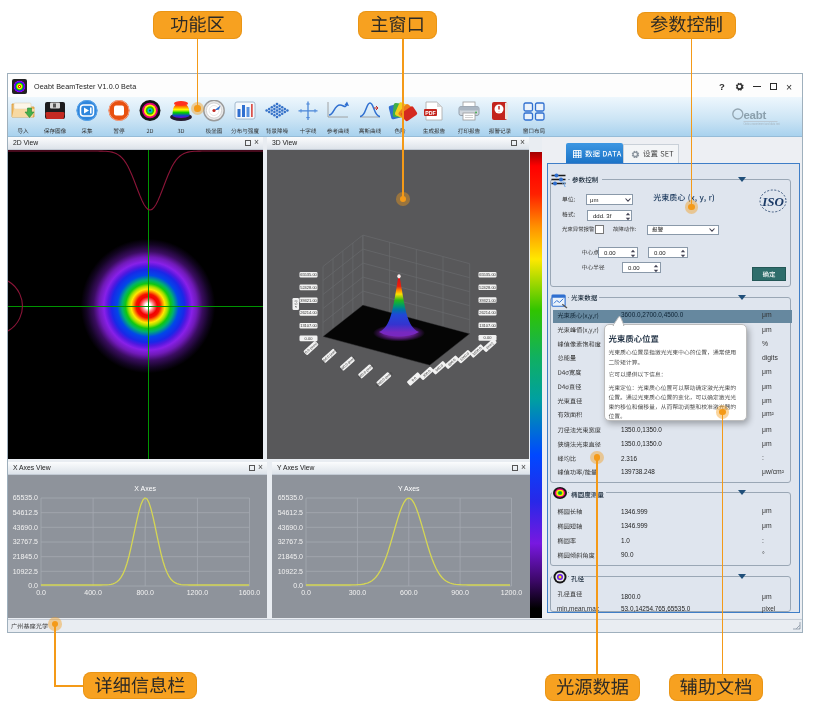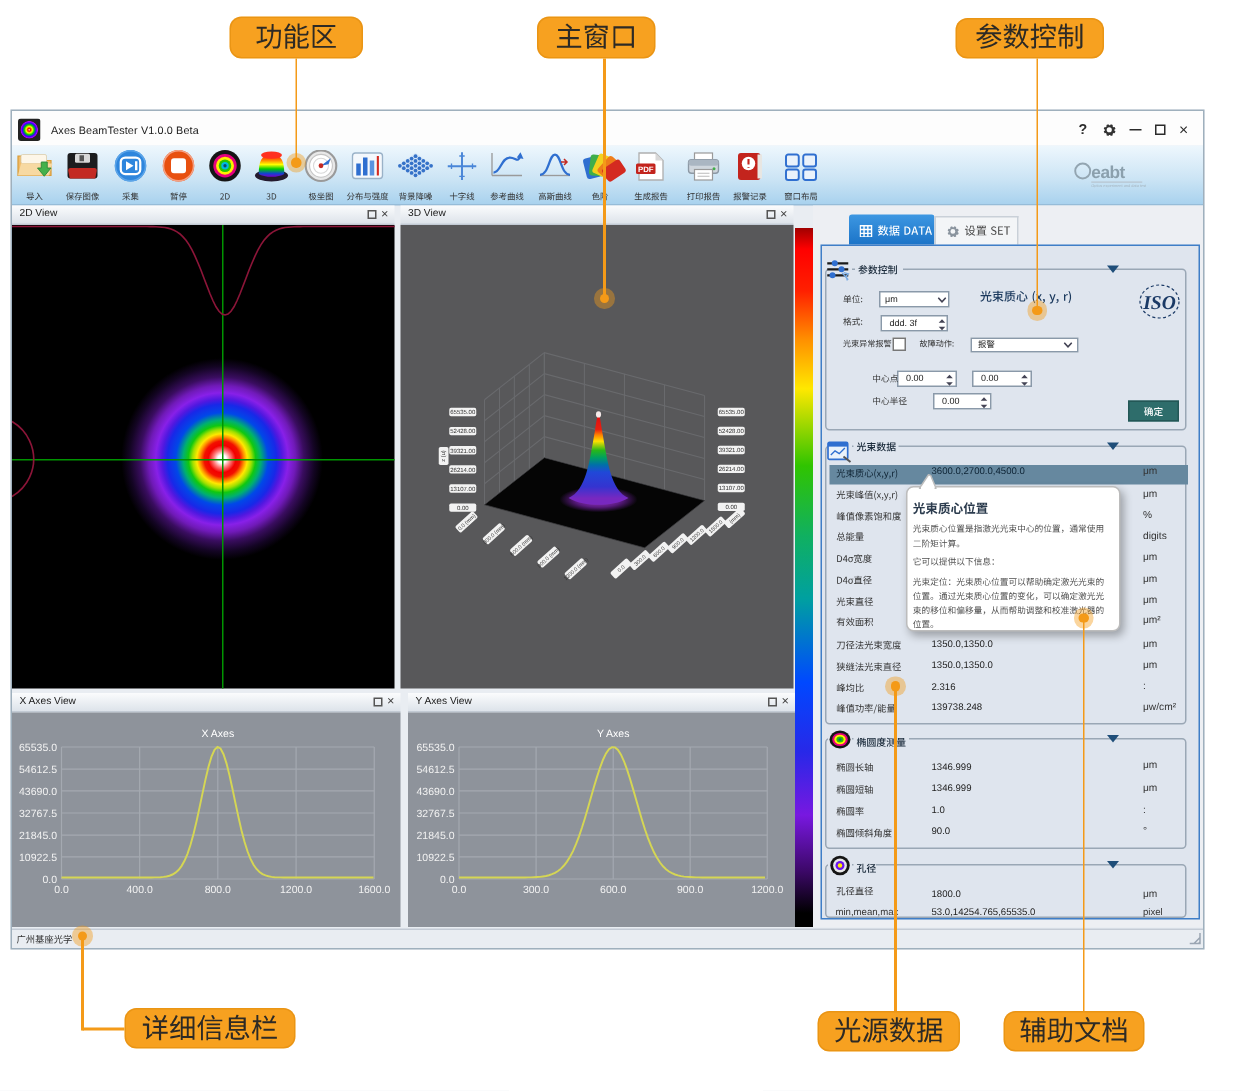--- a/index.html
+++ b/index.html
@@ -8,21 +8,21 @@
 svg{display:block}
 </style></head><body>
 <div id="page">
 
 <div class="abs" style="left:7px;top:73px;width:796px;height:560px;background:#e9edf2;border:1px solid #9fb0bd"></div>
 <div class="abs" style="left:8px;top:74px;width:794px;height:23px;background:#fdfdfd"></div>
 <svg class="abs" style="left:12px;top:79px" width="15" height="15" viewBox="0 0 15 15">
       <rect width="15" height="15" rx="2" fill="#222"></rect>
       <circle cx="7.5" cy="7.5" r="6" fill="url(#beam2d)"></circle>
     </svg>
-<div class="abs" style="left:34px;top:81.5px;font-size:7.2px;color:#1a1a1a;letter-spacing:0.1px">Axes BeamTester V1.0.0 Beta</div>
+<div class="abs" style="left:34px;top:81.5px;font-size:7.2px;color:#1a1a1a;letter-spacing:0.1px">Oeabt BeamTester V1.0.0 Beta</div>
 <div class="abs" style="left:719px;top:81px;font-size:9.5px;font-weight:bold;color:#2b2b2b">?</div>
 <svg class="abs" style="left:735px;top:82px" width="9" height="9" viewBox="0 0 11 11">
       <path fill="#333" d="M5.5 3.4A2.1 2.1 0 1 0 5.5 7.6 2.1 2.1 0 0 0 5.5 3.4Zm4.2 2.9.9.5-.7 1.6-1-.2a3.8 3.8 0 0 1-.7.7l.2 1-1.6.7-.5-.9a4 4 0 0 1-1 0l-.5.9-1.6-.7.2-1a3.8 3.8 0 0 1-.7-.7l-1 .2-.7-1.6.9-.5a4 4 0 0 1 0-1l-.9-.5.7-1.6 1 .2a3.8 3.8 0 0 1 .7-.7l-.2-1 1.6-.7.5.9a4 4 0 0 1 1 0l.5-.9 1.6.7-.2 1a3.8 3.8 0 0 1 .7.7l1-.2.7 1.6-.9.5a4 4 0 0 1 0 1Z"></path>
       <circle cx="5.5" cy="5.5" r="1.3" fill="#fdfdfd"></circle>
     </svg>
 <div class="abs" style="left:753px;top:86px;width:8px;height:1.3px;background:#2b2b2b"></div>
 <div class="abs" style="left:770px;top:82.5px;width:7px;height:7px;border:1.1px solid #2b2b2b"></div>
 <div class="abs" style="left:786px;top:80.5px;font-size:10.5px;color:#2b2b2b">×</div>
 <div class="abs" style="left:8px;top:97px;width:794px;height:40px;background:linear-gradient(#eef7fd,#cde5f5 55%,#a9d2ee);border-bottom:1px solid #96bcd8"></div>
 <svg class="abs" style="left:0;top:100px" width="560" height="30" viewBox="0 0 560 30">
@@ -175,21 +175,21 @@
         <circle cx="-1" cy="9" r="4.5" fill="#fff"></circle>
         <path d="M-1 6 v3.6 m0 1.8 v0.4" stroke="#c3241d" stroke-width="1.4"></path>
       </g>
       <g transform="translate(534 0)">
         <rect x="-10" y="3" width="8.5" height="8" rx="1.5" fill="#eaf2fb" stroke="#2f6fd0" stroke-width="1.3"></rect>
         <rect x="1.5" y="3" width="8.5" height="8" rx="1.5" fill="#eaf2fb" stroke="#2f6fd0" stroke-width="1.3"></rect>
         <rect x="-10" y="13" width="8.5" height="7" rx="1.5" fill="#eaf2fb" stroke="#2f6fd0" stroke-width="1.3"></rect>
         <rect x="1.5" y="13" width="8.5" height="7" rx="1.5" fill="#eaf2fb" stroke="#2f6fd0" stroke-width="1.3"></rect>
       </g>
     </svg>
-<div class="abs" style="left:716px;top:105px;width:48px;height:20px">
+<div class="abs" style="left:732px;top:105px;width:48px;height:20px">
       <svg width="48" height="20" viewBox="0 0 48 20">
         <circle cx="5.8" cy="9" r="5" fill="none" stroke="#93a5b1" stroke-width="1.3"></circle>
         <text x="11.5" y="13.5" font-size="11.5" font-weight="bold" fill="#8ba0ad" font-family="Liberation Sans" letter-spacing="-0.3">eabt</text>
         <rect x="11.5" y="16" width="34" height="0.8" fill="#b7c4cd"></rect>
         <text x="11.5" y="19.5" font-size="2.6" fill="#a5b5c0" font-family="Liberation Sans">Optics experiment and data  testing</text>
       </svg>
     </div>
 <div class="hdr" style="left:8px;top:137px;width:255px">2D View</div>
 <div class="abs" style="left:245px;top:140px;width:6px;height:6px;border:1px solid #555"></div>
 <div class="abs" style="left:254px;top:137px;font-size:8.5px;color:#444">×</div>

